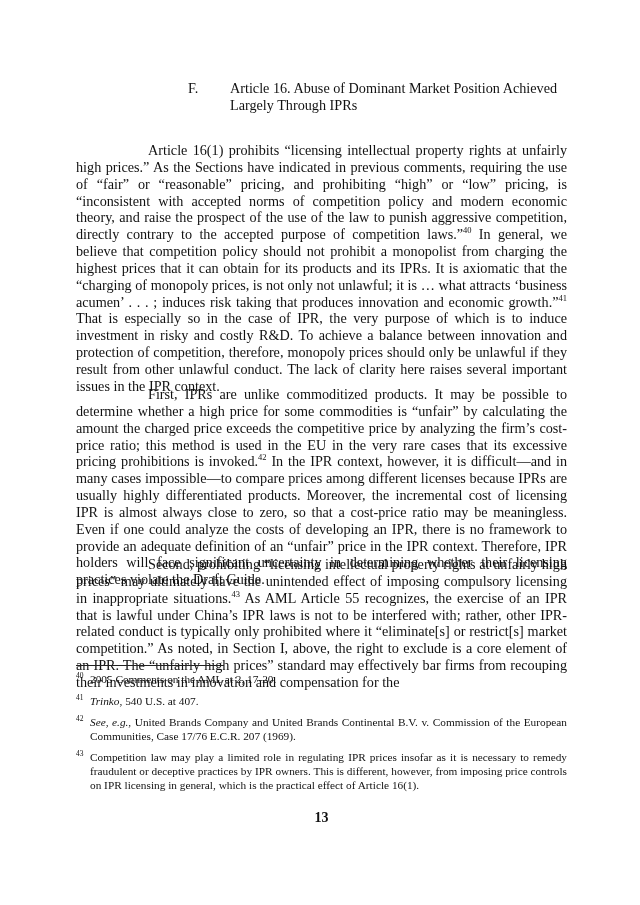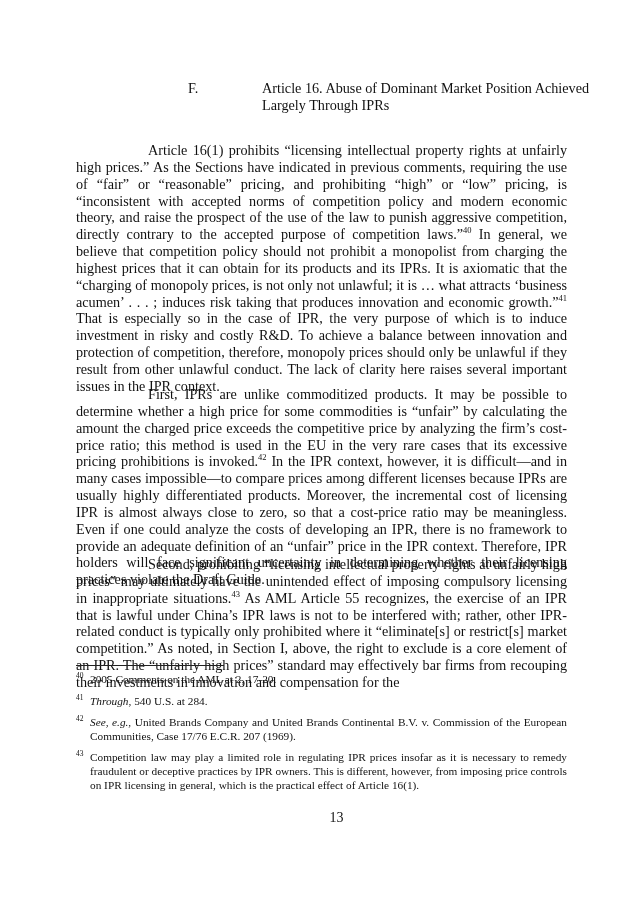--- a/index.html
+++ b/index.html
@@ -6,21 +6,21 @@
   body {
     width: 640px; height: 905px; position: relative; overflow: hidden;
     font-family: "Liberation Serif", serif; color: #111;
   }
   .page { position: absolute; left: 76px; top: 0; width: 491px; }
   .heading {
     position: absolute; top: 80px; left: 112px; width: 380px;
     font-size: 14.2px; line-height: 17px;
   }
   .heading .letter { position: absolute; left: 0; top: 0; }
-  .heading .htext { position: absolute; left: 42px; top: 0; width: 340px; margin-left: 32px; }
+  .heading .htext { position: absolute; left: 42px; top: 0; width: 340px; }
   .para {
     position: absolute; left: 0; width: 491px;
     font-size: 14.2px; line-height: 16.85px; text-align: justify;
     text-indent: 72px; margin: 0;
   }
   .p1 { top: 142px; }
   .p2 { top: 345px; margin-top: 41px; }
   .p3 { top: 513px; margin-top: 43px; }
   sup { font-size: 8.5px; line-height: 0; vertical-align: 6px; }
   .fn-rule {
@@ -30,22 +30,23 @@
   .footnotes { position: absolute; left: 0; top: 672px; width: 491px; }
   .fn {
     position: relative; padding-left: 14px; font-size: 11.3px; line-height: 14px;
     text-align: justify; margin: 0 0 7px 0;
   }
   .fn .fnnum {
     position: absolute; left: 0; top: -3px; font-size: 7.5px;
   }
   .fn1 { margin-bottom: 8px; }
   .page-number {
-    position: absolute; top: 810px; left: 15px; width: 491px; text-align: center;
+    position: absolute; top: 810px; left: 0; width: 491px; text-align: center;
     font-size: 14px;
+    font-weight: bold;
   }
   em { font-style: italic; }
 </style>
 </head>
 <body>
 
 <div class="page">
 
   <div class="heading">
     <span class="letter">F.</span>
@@ -58,21 +59,21 @@
 
   <p class="para p3"><span>Second, prohibiting “licensing intellectual property rights at unfairly high prices” may ultimately have the unintended effect of imposing compulsory licensing in inappropriate situations.</span><sup>43</sup><span> As AML Article 55 recognizes, the exercise of an IPR that is lawful under China’s IPR laws is not to be interfered with; rather, other IPR-related conduct is typically only prohibited where it “eliminate[s] or restrict[s] market competition.” As noted, in Section I, above, the right to exclude is a core element of an IPR. The “unfairly high prices” standard may effectively bar firms from recouping their investments in innovation and compensation for the</span></p>
 
   <div class="fn-rule"></div>
 
   <div class="footnotes">
     <p class="fn fn1">
       <span class="fnnum">40</span><span>2005 Comments on the AML at 2, 17-20.</span>
     </p>
     <p class="fn">
-      <span class="fnnum">41</span><em>Through</em><span>, 540 U.S. at 284.</span>
+      <span class="fnnum">41</span><em>Trinko</em><span>, 540 U.S. at 407.</span>
     </p>
     <p class="fn">
       <span class="fnnum">42</span><em>See, e.g.</em><span>, United Brands Company and United Brands Continental B.V. v. Commission of the European Communities, Case 17/76 E.C.R. 207 (1969).</span>
     </p>
     <p class="fn">
       <span class="fnnum">43</span><span>Competition law may play a limited role in regulating IPR prices insofar as it is necessary to remedy fraudulent or deceptive practices by IPR owners. This is different, however, from imposing price controls on IPR licensing in general, which is the practical effect of Article 16(1).</span>
     </p>
   </div>
 
   <div class="page-number">13</div>

